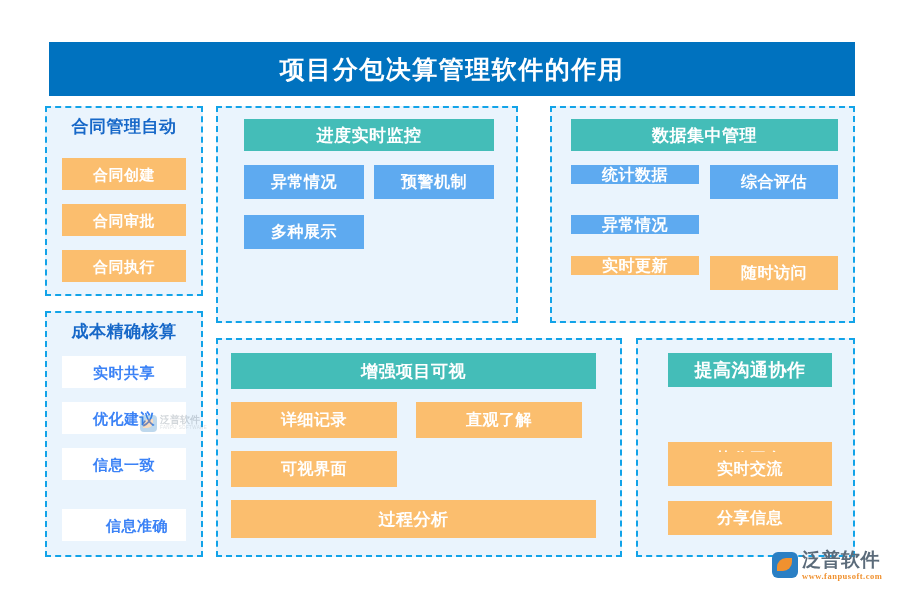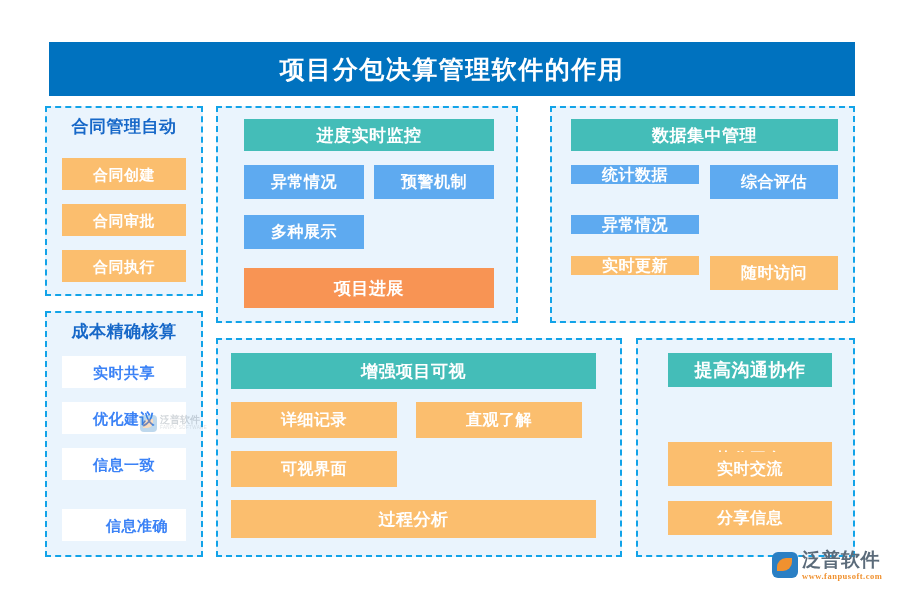--- a/index.html
+++ b/index.html
@@ -219,21 +219,20 @@
     <div class="box white b1">优化建议</div>
     <div class="box white b2">信息一致</div>
     <div class="box white b3">信息准确</div>
   </div>
 
   <div class="panel" id="panel-progress">
     <div class="box teal hdr">进度实时监控</div>
     <div class="box blue c-l r1">异常情况</div>
     <div class="box blue c-r r1">预警机制</div>
     <div class="box blue c-l r2">多种展示</div>
-    <div class="box deep-orange wide">项目进展</div>
   </div>
 
   <div class="panel" id="panel-data">
     <div class="box teal hdr">数据集中管理</div>
     <div class="box blue c-l r1">统计数据</div>
     <div class="box blue c-r r1">综合评估</div>
     <div class="box blue c-l r2">异常情况</div>
     <div class="box orange c-l r3">实时更新</div>
     <div class="box orange c-r r3">随时访问</div>
   </div>

